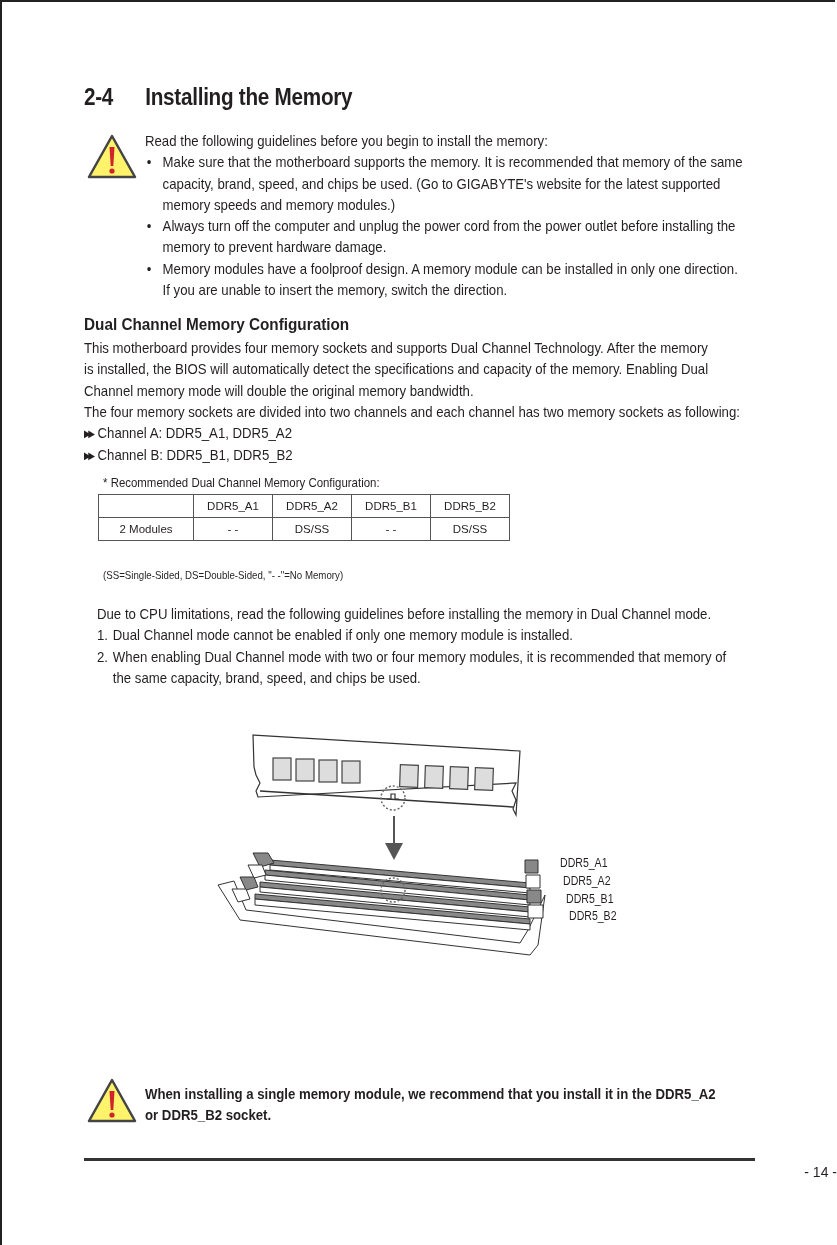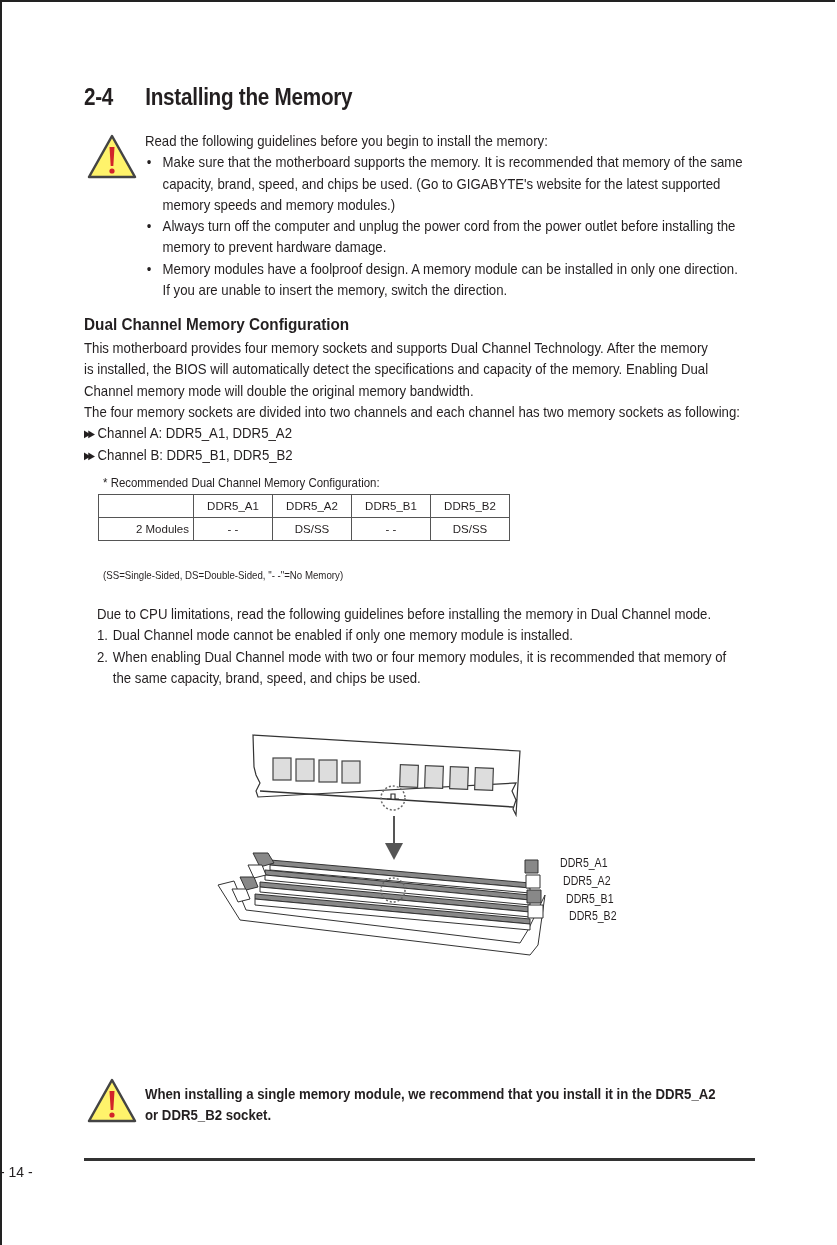--- a/index.html
+++ b/index.html
@@ -19,35 +19,35 @@
   .bul::before { content:"•"; position:absolute; left:2px; }
   .h2 { position:absolute; left:84px; top:315px; font-size:17px; font-weight:bold;
         transform:scaleX(0.9); transform-origin:left; white-space:nowrap; }
   .dual { left:84px; top:337px; width:762px; }
   .dual p { margin:0; white-space:nowrap; }
   .arrow-glyph { font-size:10px; letter-spacing:-3px; margin-right:6px; vertical-align:1px; }
   .tblnote { position:absolute; left:103px; top:475px; font-size:13px;
         transform:scaleX(0.88); transform-origin:left; white-space:nowrap; }
   table.cfg { position:absolute; left:98px; top:494px; border-collapse:collapse; font-size:11.5px; }
   table.cfg td { border:1px solid #555; height:22px; padding:0 4px; text-align:center; white-space:nowrap; }
-  table.cfg td.rowh { text-align:right; width:86px; }
+  table.cfg td.rowh { text-align:center; width:86px; }
   table.cfg td.c { width:70px; }
   .legend { position:absolute; left:103px; top:569px; font-size:11px; transform:scaleX(0.88);
         transform-origin:left; white-space:nowrap; }
   .cpu { left:97px; top:603px; width:752px; }
   .cpu p { margin:0; white-space:nowrap; }
   .num-item { position:relative; padding-left:18px; }
   .num-item .n { position:absolute; left:0; }
   .diagram { position:absolute; left:210px; top:725px; }
   .slot-label { position:absolute; font-size:12px; transform:scaleX(0.88); transform-origin:left; white-space:nowrap; }
   .bottom-note { position:absolute; left:145px; top:1083px; width:700px; font-size:15px; font-weight:bold;
         line-height:21.3px; transform:scaleX(0.88); transform-origin:left; }
   .bottom-note p { margin:0; white-space:nowrap; }
   .footer-rule { position:absolute; left:84px; top:1158px; width:671px; height:3px; background:#333; }
-  .page-num { position:absolute; left:0; width:837px; top:1164px; text-align:left; font-size:14px; }
+  .page-num { position:absolute; left:0; width:837px; top:1164px; text-align:right; font-size:14px; }
 </style>
 </head>
 <body>
 
 <div class="page-border"></div>
 
 <div class="title">
   <span class="num">2-4</span><span>Installing the Memory</span>
 </div>
 

